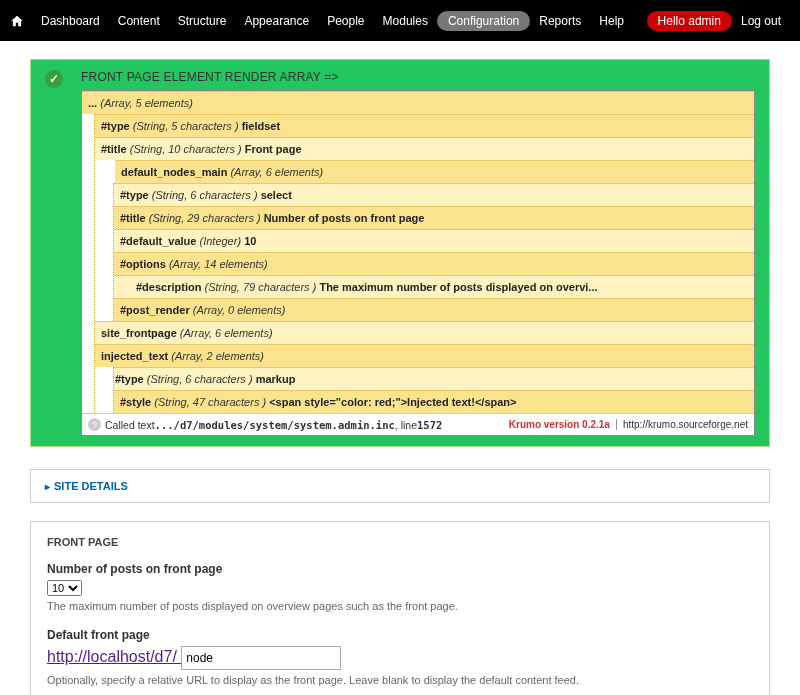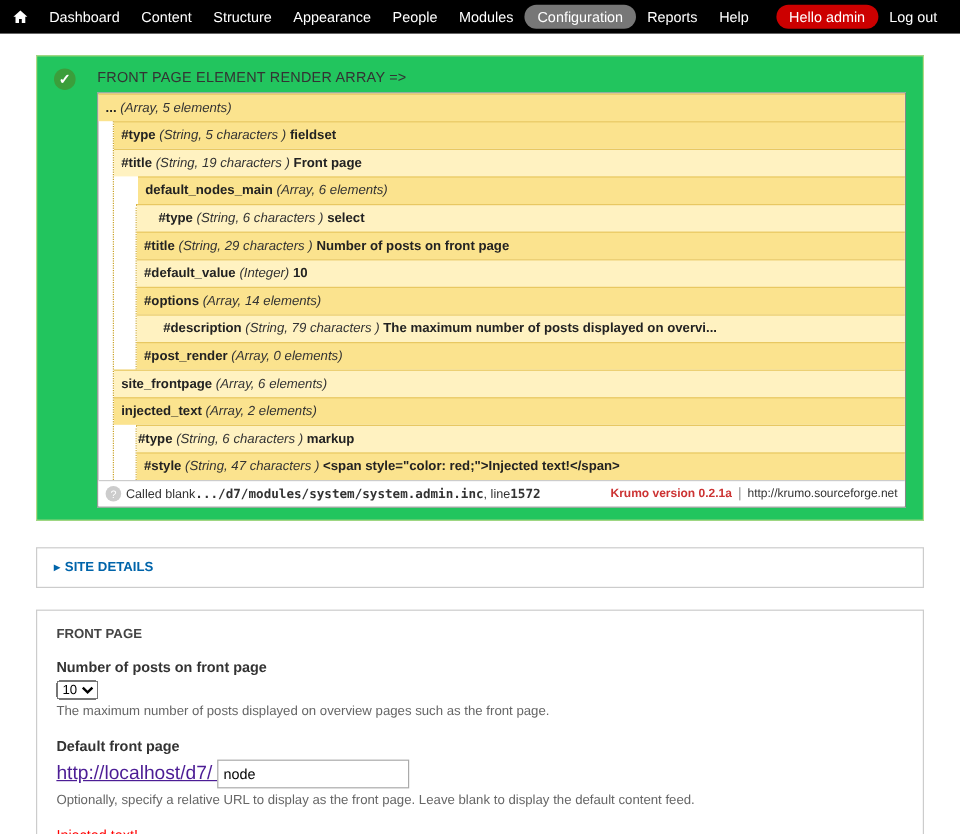--- a/index.html
+++ b/index.html
@@ -1,19 +1,19 @@
 <!DOCTYPE html>
 <html><head>
 <meta charset="utf-8">
 <style>
 * { box-sizing: border-box; margin: 0; padding: 0; }
 body { font-family: "Lucida Grande", Verdana, sans-serif; font-size: 11px; background: #fff; color: #333; }
 
 
-.toolbar { background: #000; color: #fff; height: 28px; display: flex; align-items: center; padding: 0 10px; font-size: 12px; }
+.toolbar { background: #000; color: #fff; height: 41px; display: flex; align-items: center; padding: 0 10px; font-size: 12px; }
 .toolbar-home { width: 14px; height: 14px; margin-right: 8px; display: flex; align-items: center; }
 .toolbar a { color: #fff; text-decoration: none; padding: 6px 9px; font-size: 12px; }
 .toolbar a.active { background: #777; border-radius: 10px; padding: 3px 11px; }
 .toolbar-spacer { flex: 1; }
 .hello { background: #c00; border-radius: 10px; padding: 3px 11px; font-size: 12px; }
 
 
 .page { padding: 18px 30px; }
 
 
@@ -74,40 +74,40 @@
     <span class="status-icon"></span>
     <div class="status-title">FRONT PAGE element RENDER ARRAY =&gt;</div>
 
     <div class="krumo-root">
       <div class="krumo-row">
         <span class="key">...</span>
         <span class="type">(Array, 5 elements)</span>
       </div>
       <div class="nest" id="krumo-body">
           <div class="krumo-row" style="padding-left: 6px;"><span class="key">#type </span><span class="type">(String, 5 characters ) </span><span class="val">fieldset</span></div>
-          <div class="krumo-row alt" style="padding-left: 6px;"><span class="key">#title </span><span class="type">(String, 19 characters ) </span><span class="val">Front page</span></div>
+          <div class="krumo-row alt" style="padding-left: 6px;"><span class="key">#title </span><span class="type">(String, 10 characters ) </span><span class="val">Front page</span></div>
           <div class="krumo-row" style="padding-left: 6px; margin-left: 20px;"><span class="key">default_nodes_main </span><span class="type">(Array, 6 elements) </span></div>
           <div class="nest">
-            <div class="krumo-row alt" style="padding-left: 18px;"><span class="key">#type </span><span class="type">(String, 6 characters ) </span><span class="val">select</span></div>
+            <div class="krumo-row alt" style="padding-left: 6px;"><span class="key">#type </span><span class="type">(String, 6 characters ) </span><span class="val">select</span></div>
             <div class="krumo-row" style="padding-left: 6px;"><span class="key">#title </span><span class="type">(String, 29 characters ) </span><span class="val">Number of posts on front page</span></div>
             <div class="krumo-row alt" style="padding-left: 6px;"><span class="key">#default_value </span><span class="type">(Integer) </span><span class="val">10</span></div>
             <div class="krumo-row" style="padding-left: 6px;"><span class="key">#options </span><span class="type">(Array, 14 elements) </span></div>
             <div class="krumo-row alt" style="padding-left: 22px;"><span class="key">#description </span><span class="type">(String, 79 characters ) </span><span class="val">The maximum number of posts displayed on overvi...</span></div>
             <div class="krumo-row" style="padding-left: 6px;"><span class="key">#post_render </span><span class="type">(Array, 0 elements) </span></div>
           </div>
           <div class="krumo-row alt" style="padding-left: 6px;"><span class="key">site_frontpage </span><span class="type">(Array, 6 elements) </span></div>
           <div class="krumo-row" style="padding-left: 6px;"><span class="key">injected_text </span><span class="type">(Array, 2 elements) </span></div>
           <div class="nest">
             <div class="krumo-row alt" style="padding-left: 1px;"><span class="key">#type </span><span class="type">(String, 6 characters ) </span><span class="val">markup</span></div>
             <div class="krumo-row" style="padding-left: 6px;"><span class="key">#style </span><span class="type">(String, 47 characters ) </span><span class="val">&lt;span style="color: red;"&gt;Injected text!&lt;/span&gt;</span></div>
           </div>
         </div>
       <div class="krumo-footer">
         <span class="q">?</span>
-        <span>Called blank </span>
+        <span>Called text </span>
         <code>.../d7/modules/system/system.admin.inc</code>
         <span>, line </span>
         <code>1572</code>
         <span class="krumo-version">Krumo version 0.2.1a</span>
         <span class="krumo-link">http://krumo.sourceforge.net</span>
       </div>
     </div>
   </div>
 
   <div class="fieldset-collapsed">

